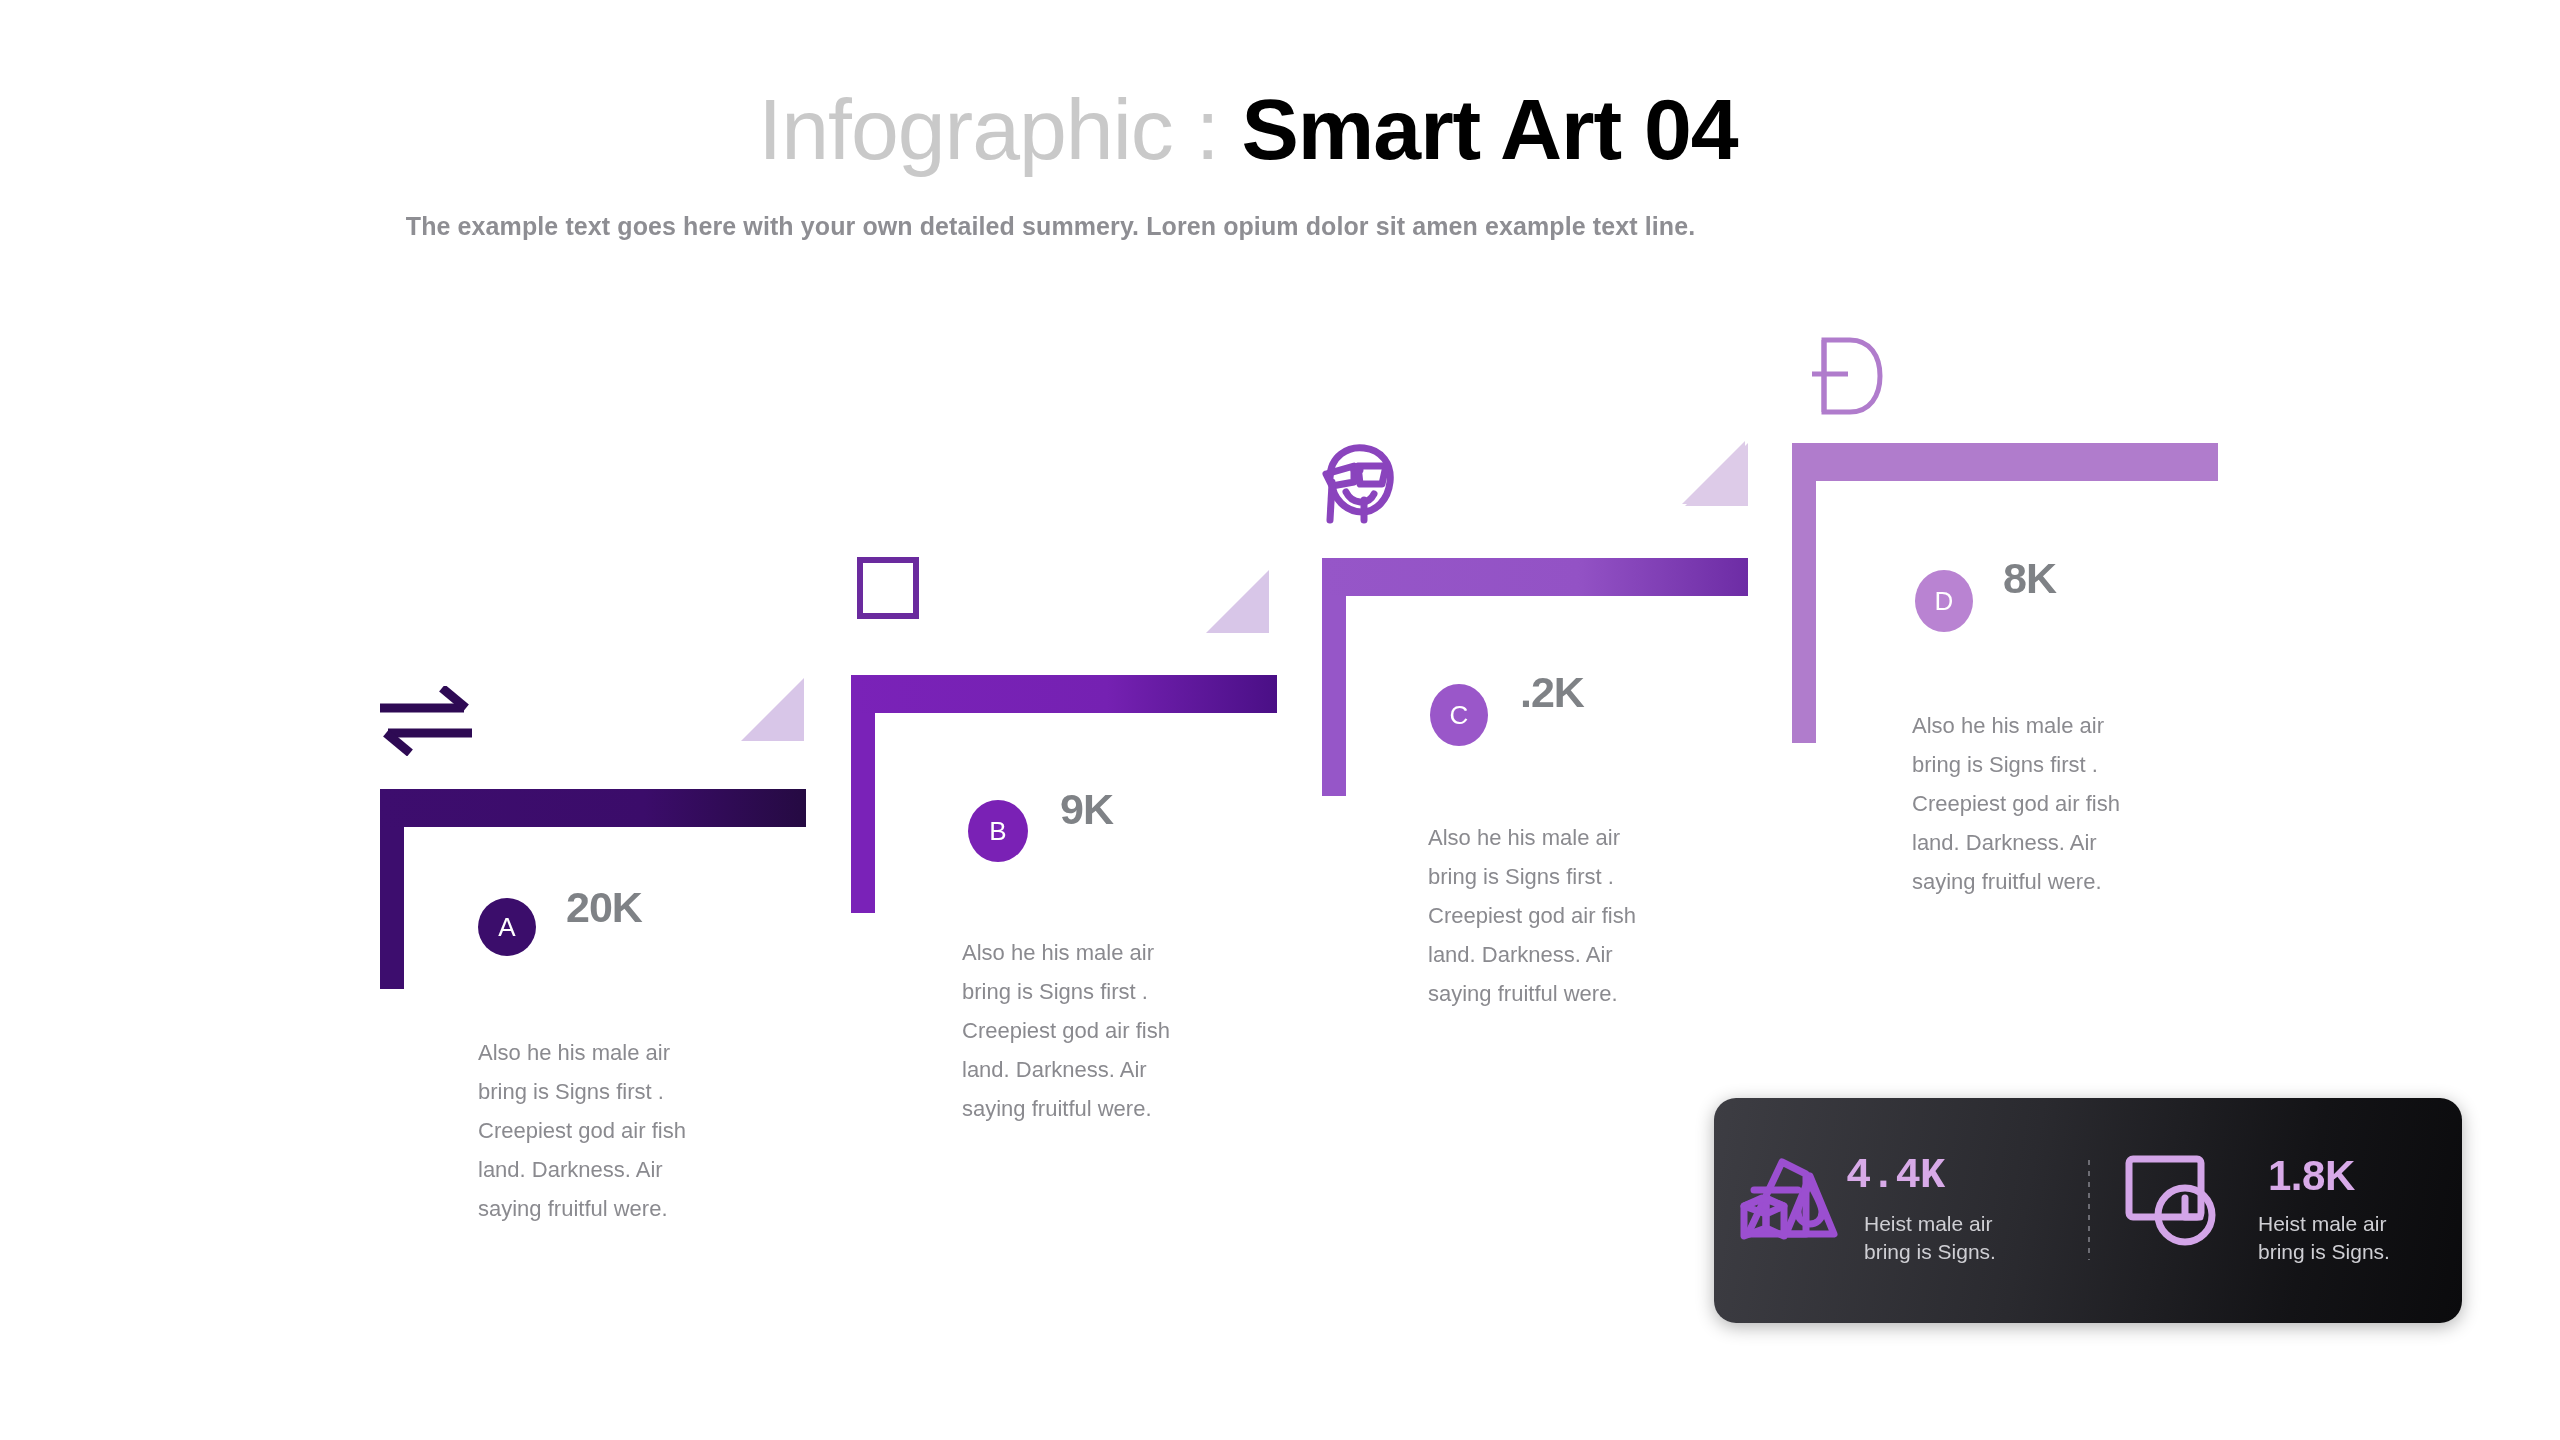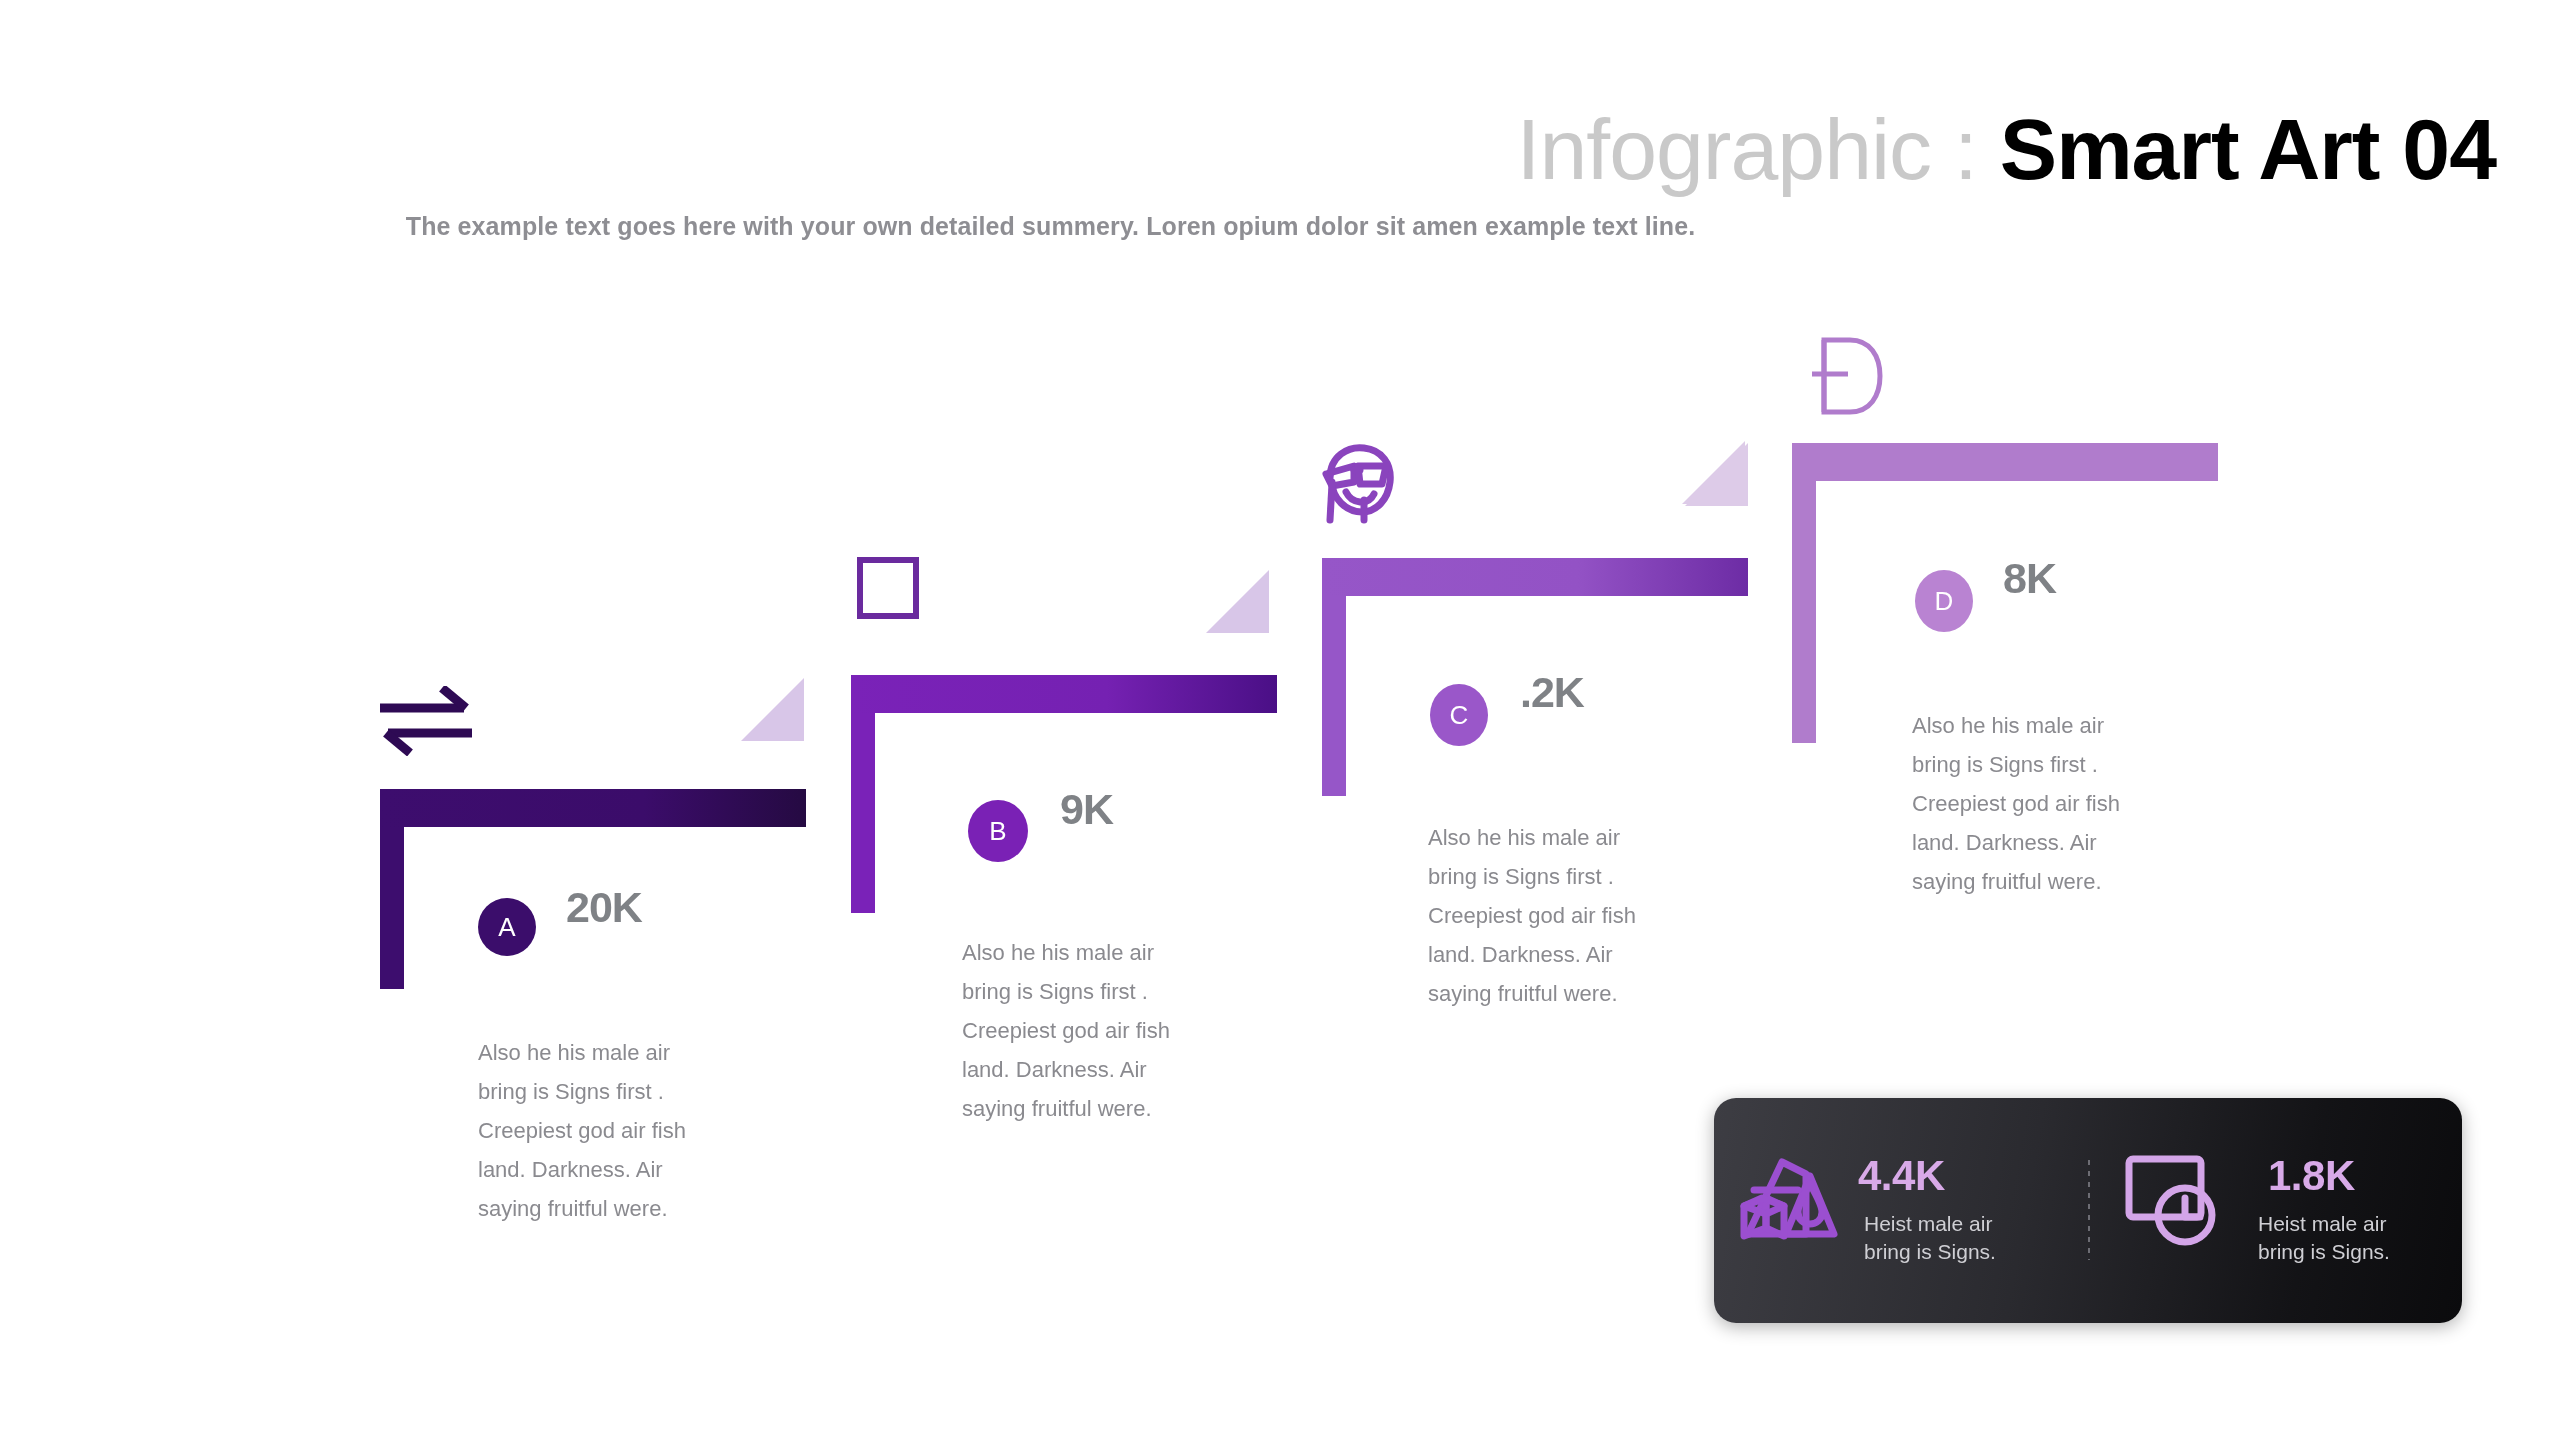--- a/index.html
+++ b/index.html
@@ -18,23 +18,23 @@
 
   
   #header {
     position: absolute;
     top: 0; left: 0;
     width: 2560px;
     text-align: center;
   }
   #title-wrap {
     position: absolute;
-    top: 100px;
+    top: 80px;
     left: 0; width: 2496px;
-    text-align: right;
+    text-align: center;
     white-space: nowrap;
   }
   .title-light {
     font-size: 86px;
     font-weight: 400;
     color: #c9c9c9;
     letter-spacing: -1px;
     font-family: "Liberation Sans", sans-serif;
   }
   .title-bold {
@@ -272,21 +272,21 @@
           <path d="M46 8 L70 20 L70 80 L12 80 Z"></path>
           <path d="M74 22 L98 80 L50 80 Z"></path>
           <path d="M74 30 C66 44, 62 52, 62 58 C62 66, 68 70, 74 70 C80 70, 86 66, 86 58 C86 52, 82 44, 74 30 Z"></path>
           <path d="M8 52 L30 44 L30 74 L8 82 Z"></path>
           <path d="M30 44 L48 52 L48 82 L30 74 Z"></path>
           <path d="M8 52 L26 44 L48 52 L30 60 Z"></path>
           <line x1="18" y1="36" x2="62" y2="36"></line>
         </g>
       </svg>
     </div>
-    <div class="dval" style="left:144px; top:54px;">4.4K</div>
+    <div class="dval" style="left:132px; top:54px;font-family:Liberation Mono, monospace;">4.4K</div>
     <div class="dtext" style="left:150px; top:112px; width:145px;">Heist male air bring is Signs.</div>
   </div>
 
   <div class="dcell" style="left:378px; width:370px;">
     <div class="dicon" style="left:32px; top:56px;">
       <svg width="100" height="92" viewBox="0 0 100 92">
         <g fill="none" stroke="#d3a5e8" stroke-width="7" stroke-linejoin="round" stroke-linecap="round">
           <rect x="5" y="5" width="72" height="58" rx="4"></rect>
           <circle cx="61" cy="61" r="27" fill="none"></circle>
           <polyline points="61,44 61,63 76,63"></polyline>

